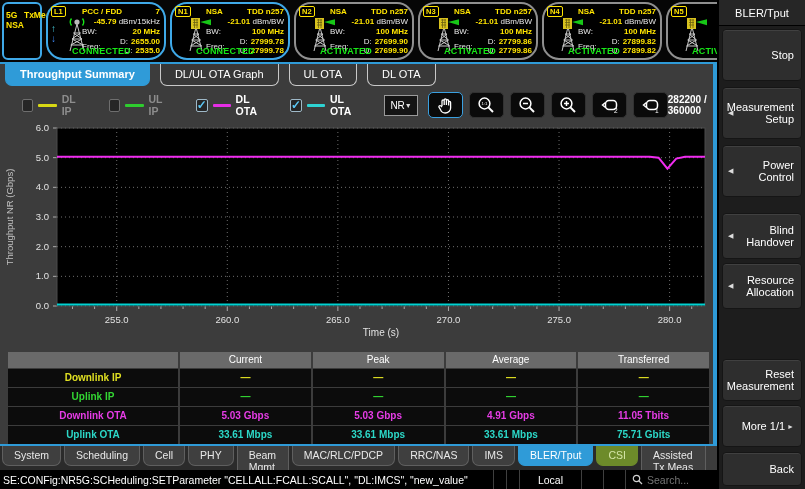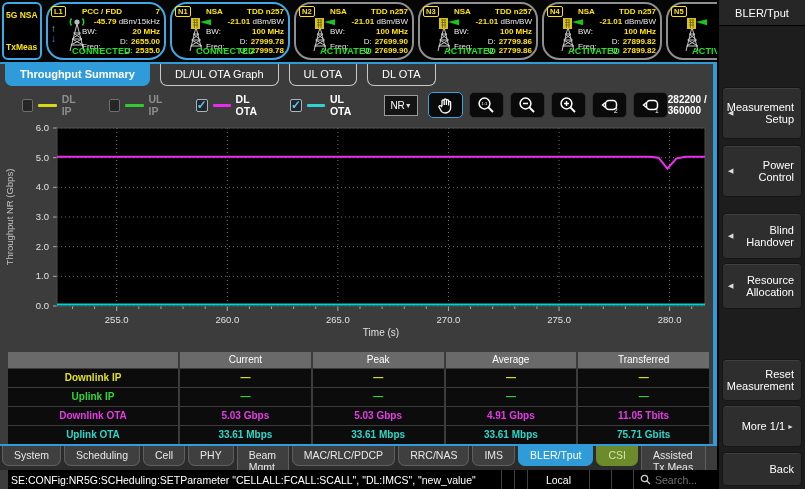--- a/index.html
+++ b/index.html
@@ -4,21 +4,21 @@
 <style>
   * { margin:0; padding:0; box-sizing:border-box; }
   html,body { background:#222; }
   body { font-family:"Liberation Sans", sans-serif; }
   .screen { position:relative; width:805px; height:489px; background:#3c3c3c; overflow:hidden; }
 
   
   .top-strip { position:absolute; left:0; top:0; width:717px; height:62px; background:#060606;
                display:flex; gap:4px; padding:2px 0 2px 2px; overflow:hidden; }
   .sysbox { width:40px; flex:0 0 40px; border:2px solid #3fa9e8; border-radius:6px; background:#000;
-            color:#ffe400; font-size:8.5px; font-weight:bold; display:flex; flex-direction:column;
+            color:#ffe400; font-size:8.5px; font-weight:bold; display:flex; flex-direction:row;
             justify-content:space-between; padding:6px 2px; text-align:left; }
   .cell { position:relative; width:120px; flex:0 0 120px; background:#000; border:2px solid #8f8f8f;
           border-radius:17px; color:#ddd; font-size:8px; }
   .cell.conn { border-color:#3fa9e8; }
   .cell .tag { position:absolute; left:3px; top:2px; color:#ffe400; border:1px solid #ffe400;
                border-radius:2px; font-size:7.5px; font-weight:bold; padding:0 2px; line-height:9px; }
   .cell .updown { position:absolute; left:3px; top:20px; font-size:10px; line-height:10px; display:flex; flex-direction:column; }
   .cell .updown .up { color:#49d6e8; } .cell .updown .dn { color:#3f8cff; }
   .cell .ant { position:absolute; left:11px; top:13px; }
   .cell .col { position:absolute; right:4px; top:3px; width:78px; }
@@ -68,21 +68,21 @@
 
   
   .bottom-tabs { position:absolute; left:0; top:446px; width:706px; height:24px; background:#2b2b2b;
                  display:flex; gap:3px; padding-left:2px; align-items:flex-start; }
   .btab { background:#3f3f3f; border:1px solid #5f5f5f; border-top:none; border-radius:0 0 7px 7px;
           color:#e8e8e8; font-size:10.5px; padding:3px 11px 4px; }
   .btab.active { background:#2f9bd8; color:#fff; border-color:#2f9bd8; }
   .btab.csi { background:#6d8b2a; color:#d5e6a8; border-color:#6d8b2a; }
 
   
-  .status-bar { position:absolute; left:8px; top:470px; width:717px; height:19px; background:#000;
+  .status-bar { position:absolute; left:0; top:470px; width:717px; height:19px; background:#000;
                 display:flex; align-items:center; color:#fff; font-size:10.5px; }
   .scpi { flex:1; padding-left:3px; white-space:nowrap; overflow:hidden; }
   .sb-cell { border-left:1px solid #3f3f3f; height:100%; display:flex; align-items:center; justify-content:center; }
   .sb-sep1 { width:13px; } .sb-sep2 { width:13px; }
   .sb-local { width:62px; } .sb-sep3 { width:22px; } .sb-sep4 { width:22px; }
   .sb-search { width:92px; gap:4px; justify-content:flex-start; padding-left:6px; }
   .sb-search input { background:transparent; border:none; outline:none; color:#e8e8e8; font-size:10.5px;
                      width:64px; font-family:"Liberation Sans", sans-serif; }
 
   
@@ -568,20 +568,23 @@
       <svg width="11" height="11" viewBox="0 0 11 11">
         <circle cx="4.5" cy="4.5" r="3.2" fill="none" stroke="#cfcfcf" stroke-width="1.2"></circle>
         <line x1="7" y1="7" x2="10" y2="10" stroke="#cfcfcf" stroke-width="1.3"></line>
       </svg>
       <input placeholder="Search..." style="">
     </div>
   </div>
 
   <div class="right-panel" id="right-panel">
     <div class="rp-title">BLER/Tput</div>
+  <div class="skey" style="top: 29px; height: 52px;">
+        <span>Stop</span>
+      </div>
       <div class="skey" style="top: 87px; height: 52px;">
         <span class="arr">◀</span>
         <span>Measurement Setup</span>
       </div>
       <div class="skey" style="top: 145px; height: 52px;">
         <span class="arr">◀</span>
         <span>Power Control</span>
       </div>
       <div class="skey" style="top: 213px; height: 46px;">
         <span class="arr">◀</span>

